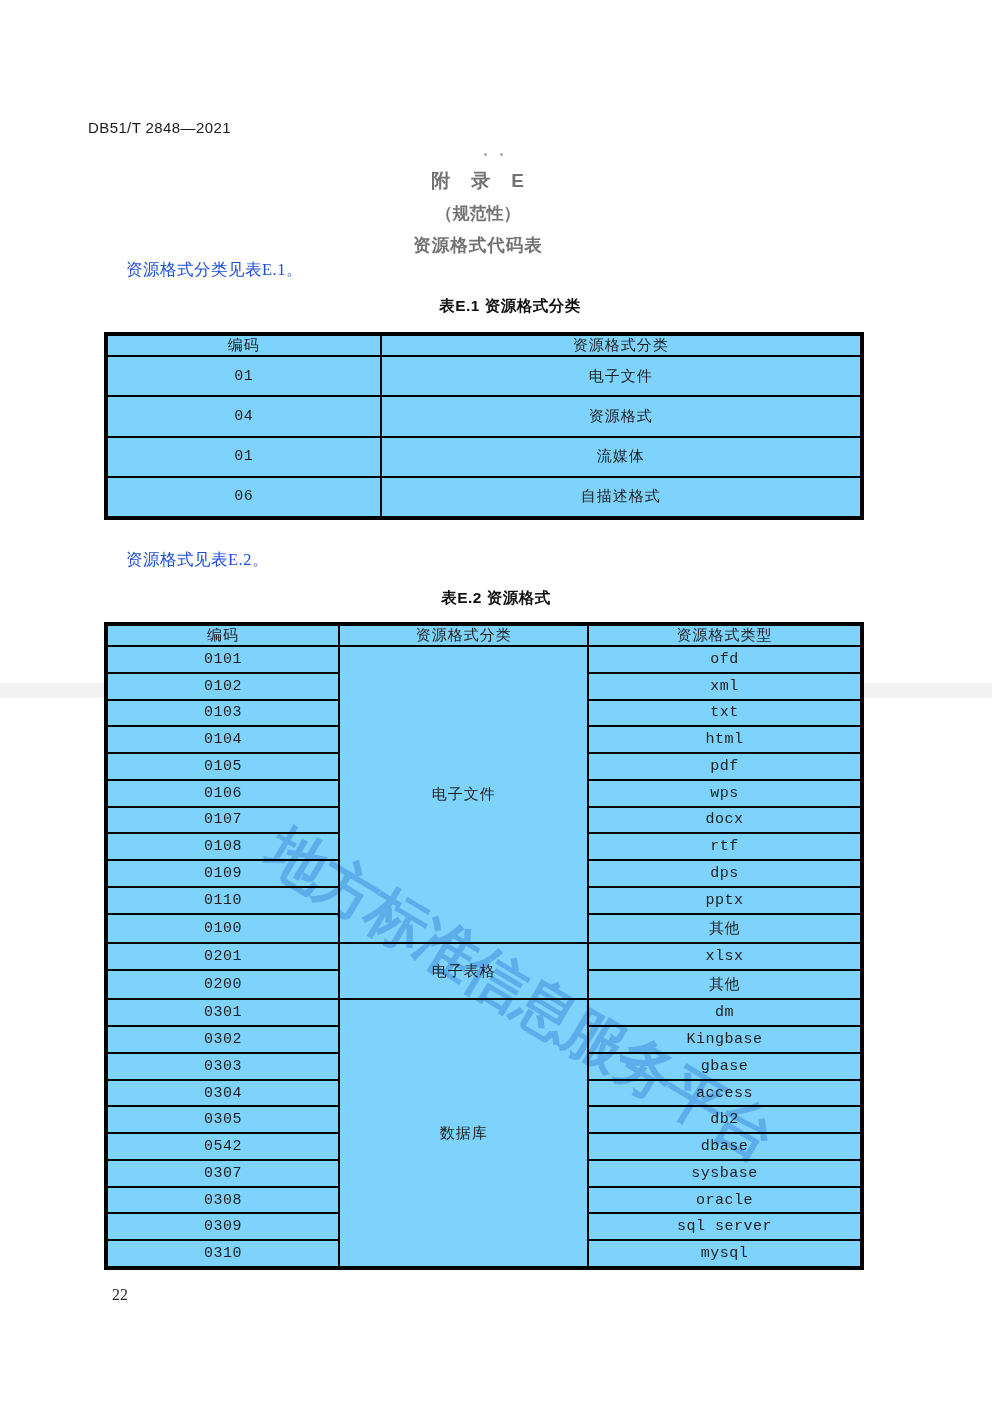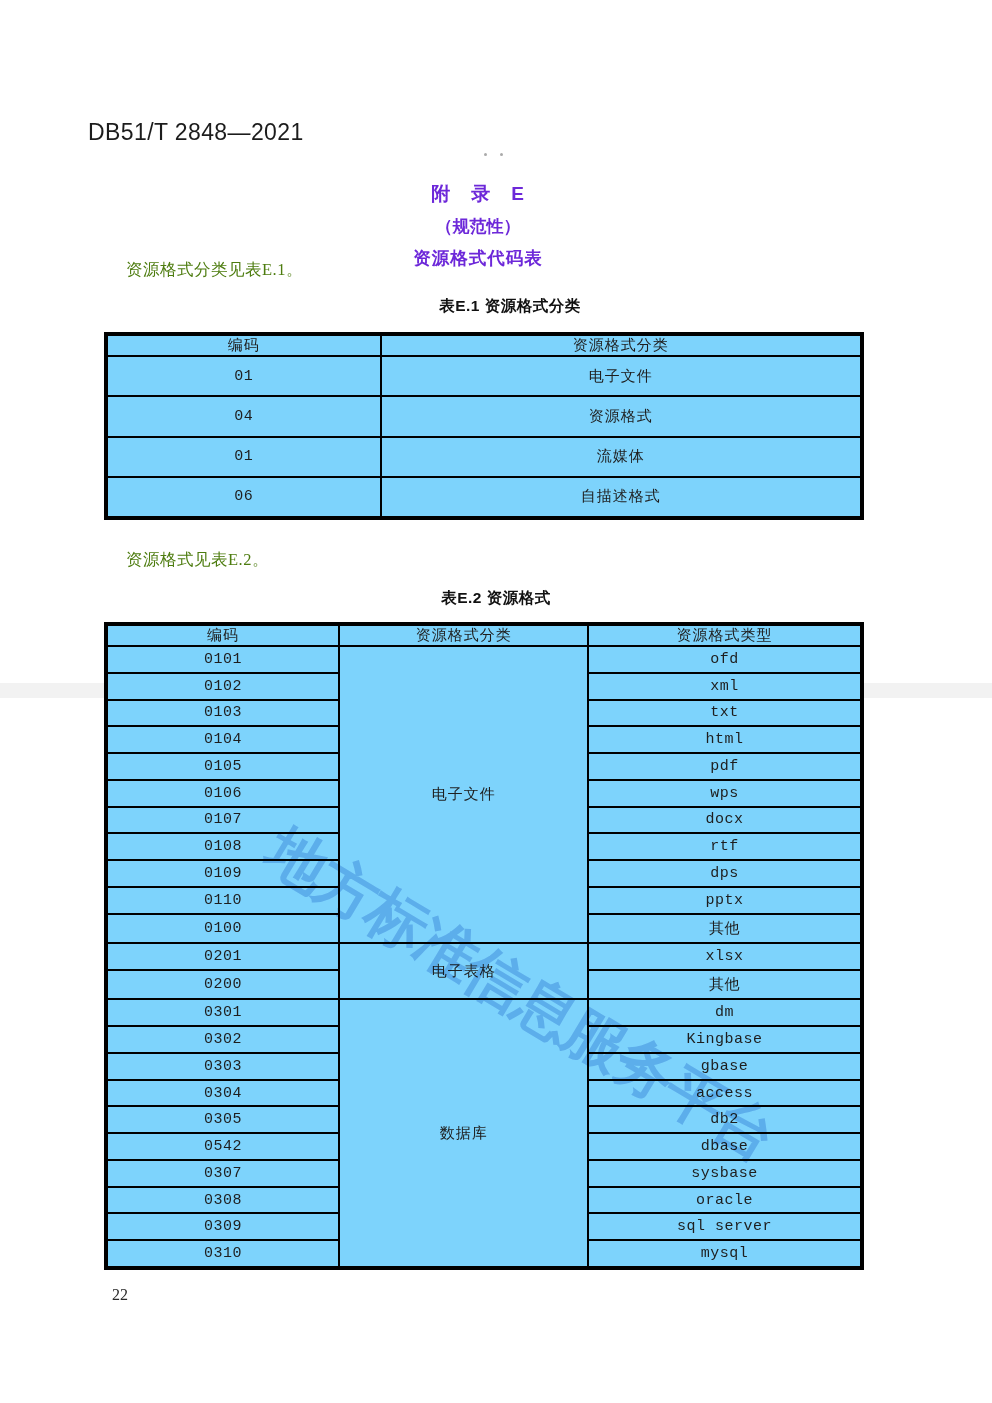--- a/index.html
+++ b/index.html
@@ -4,33 +4,33 @@
 <style>
   html,body { margin:0; padding:0; background:#fff; }
   .page {
     position:relative; width:992px; height:1403px; background:#ffffff;
     font-family:"Liberation Serif","DejaVu Serif",serif; color:#1a1a1a;
     overflow:hidden;
   }
   .scan-band { position:absolute; left:0; top:683px; width:992px; height:15px;
     background:rgba(125,125,125,0.10); z-index:0; }
   .doc-header { position:absolute; left:88px; top:119px;
-    font-family:"Liberation Sans","DejaVu Sans",sans-serif; font-size:23px;
+    font-family:"Liberation Sans","DejaVu Sans",sans-serif; font-size:15px;
     letter-spacing:0.4px; color:#1c1c1c; z-index:2; }
   .speck { position:absolute; width:3px; height:3px; border-radius:50%;
     background:#8d8d8d; opacity:0.75; z-index:2; }
   .speck.s1 { left:484px; top:153px; }
   .speck.s2 { left:500px; top:153px; }
-  .title-block { position:absolute; left:0; top:181px; width:956px; text-align:center;
+  .title-block { position:absolute; left:0; top:168px; width:956px; text-align:center;
     font-family:"Liberation Sans","DejaVu Sans",sans-serif; font-weight:bold;
-    color:#6d28d9; z-index:2; }
+    color:#737373; z-index:2; }
   .title-block .t1 { font-size:19px; letter-spacing:1px; margin-bottom:8px; }
   .title-block .t2 { font-size:17px; margin-bottom:8px; }
   .title-block .t3 { font-size:17.5px; letter-spacing:1px; }
-  .para { position:absolute; left:126px; margin:0; font-size:16.5px; color:#4d7c0f;
+  .para { position:absolute; left:126px; margin:0; font-size:16.5px; color:#1d4ed8;
     z-index:2; letter-spacing:0.5px; }
   .para.p1 { top:259px; }
   .para.p2 { top:549px; }
   .caption { position:absolute; left:0; width:992px; text-align:center;
     font-family:"Liberation Sans","DejaVu Sans",sans-serif; font-weight:bold;
     font-size:15.5px; color:#111; z-index:2; letter-spacing:0.5px; }
   .caption.c1 { top:296px;padding-left:14px; }
   .caption.c2 { top:588px; }
   .tbl { position:absolute; left:104px; width:760px; background:#7dd3fc;
     border:2px solid #000; z-index:1; box-sizing:border-box; }

